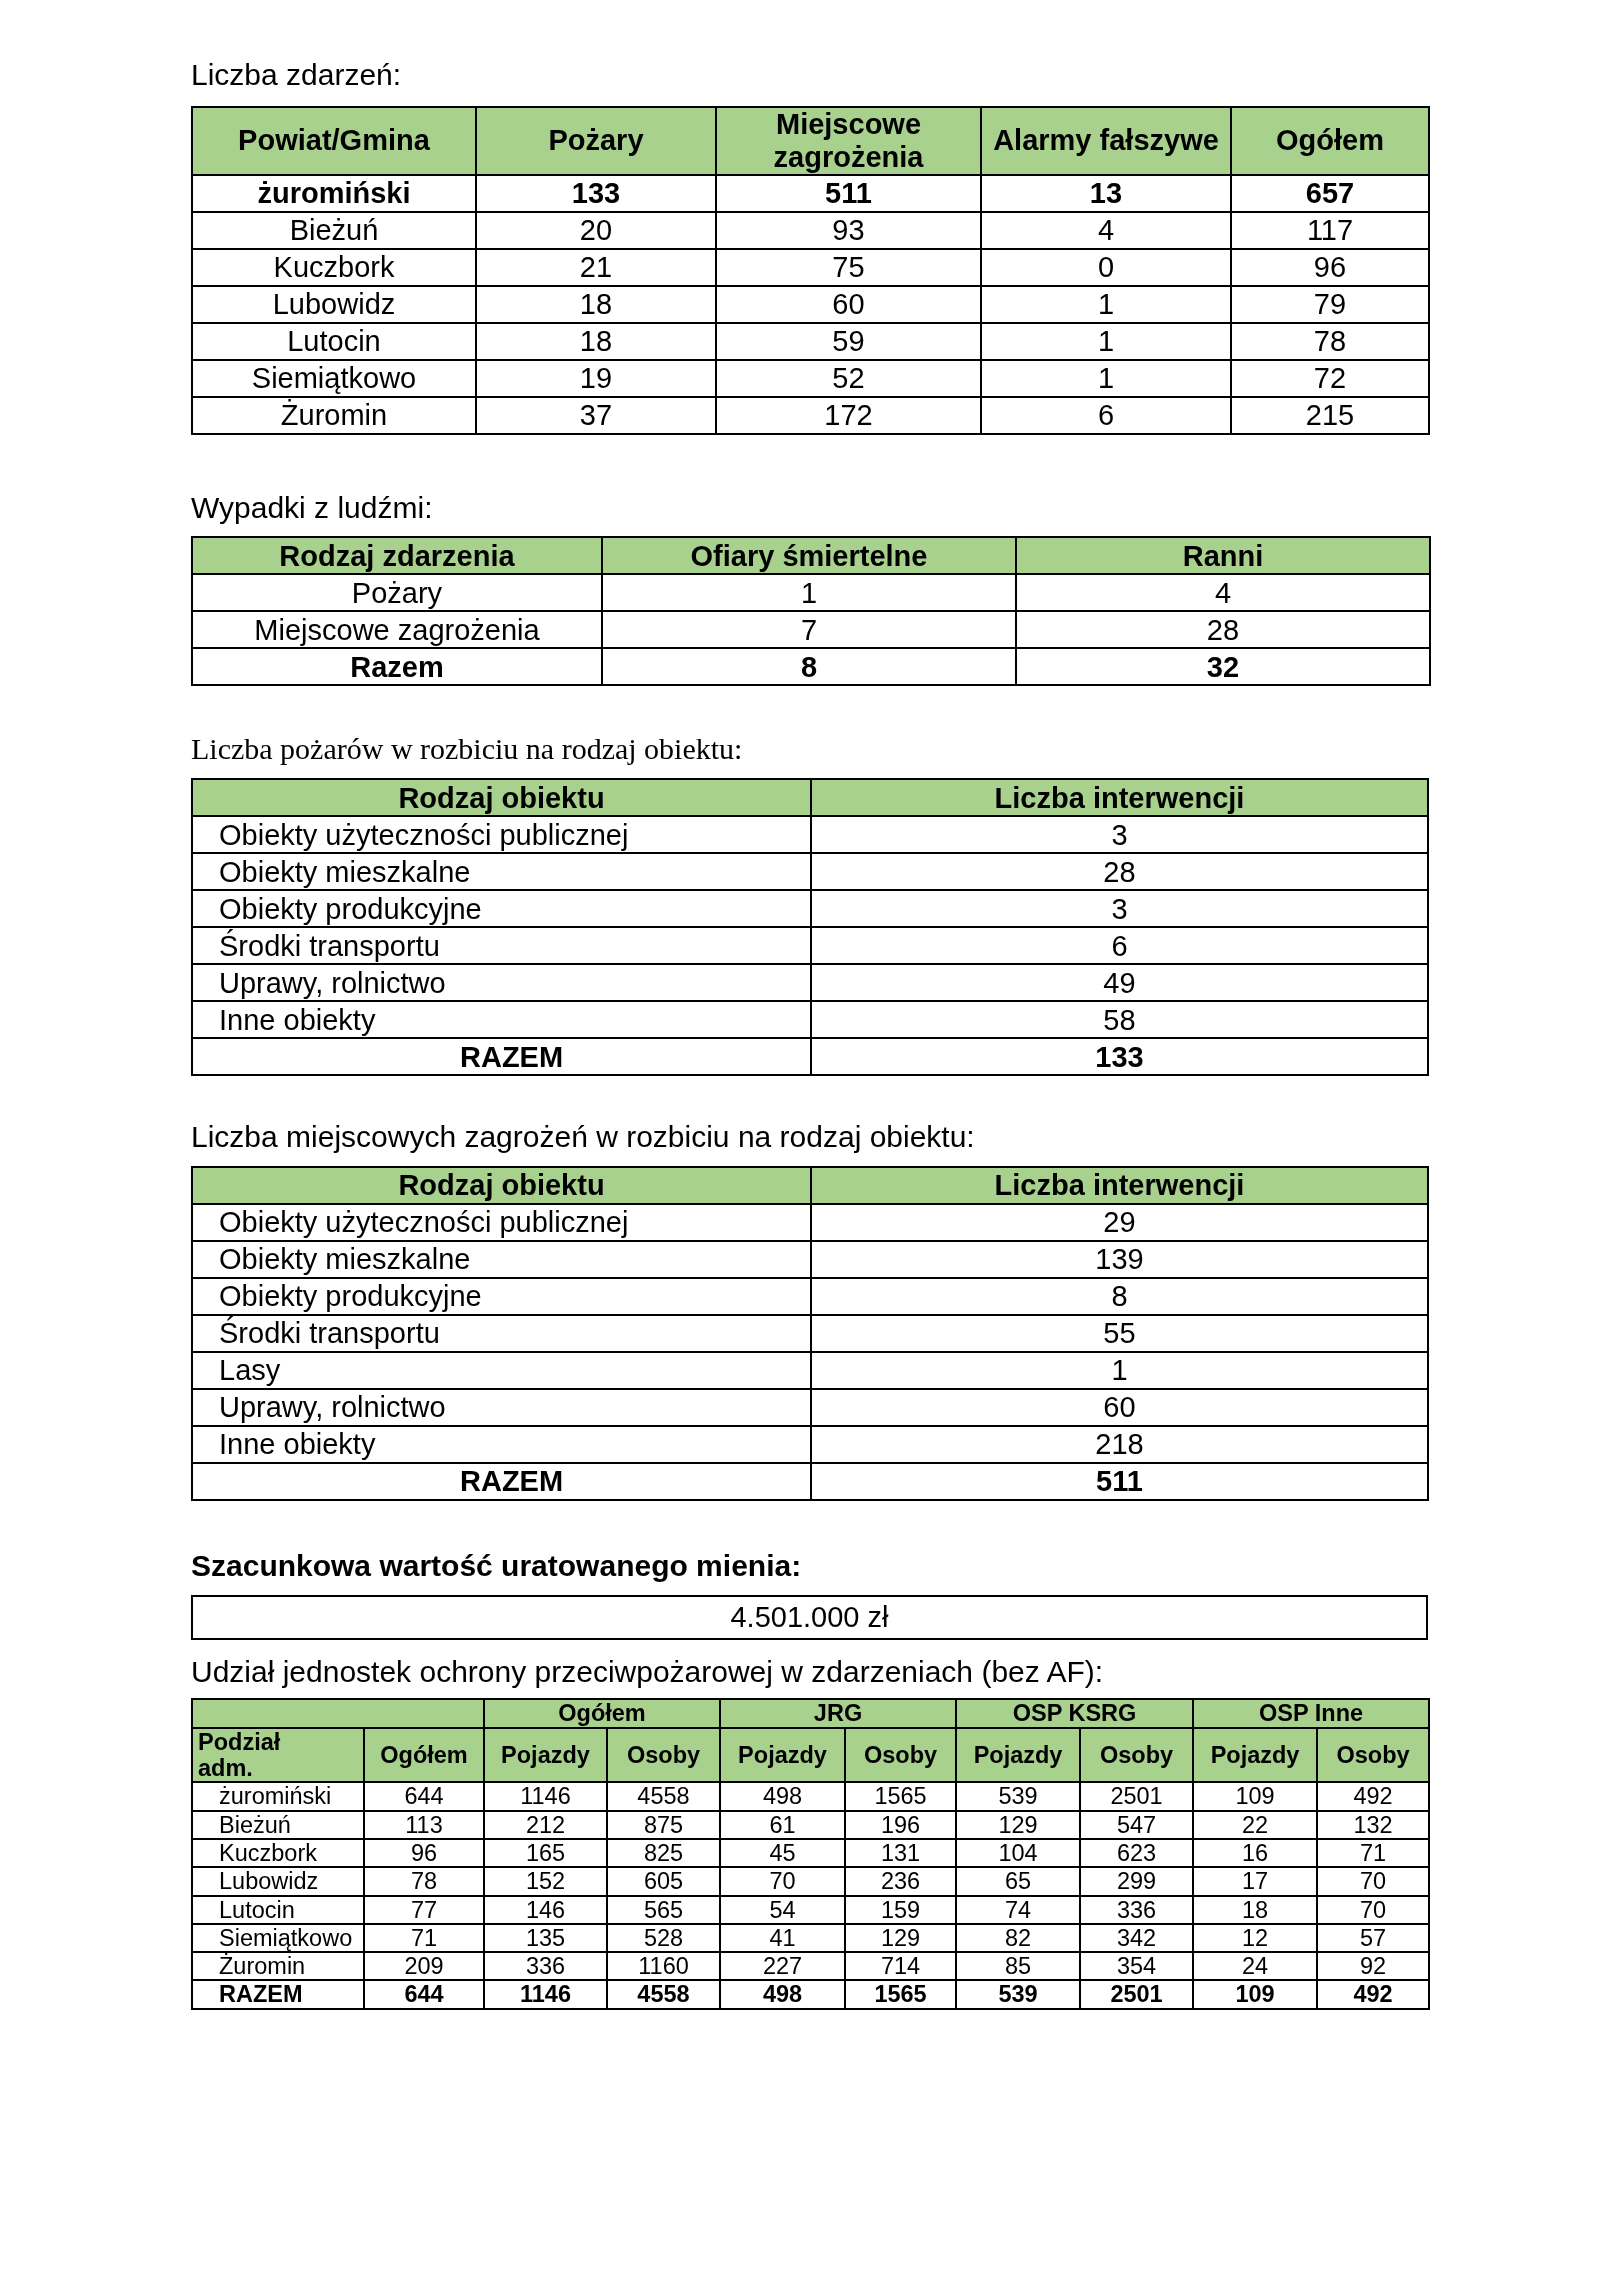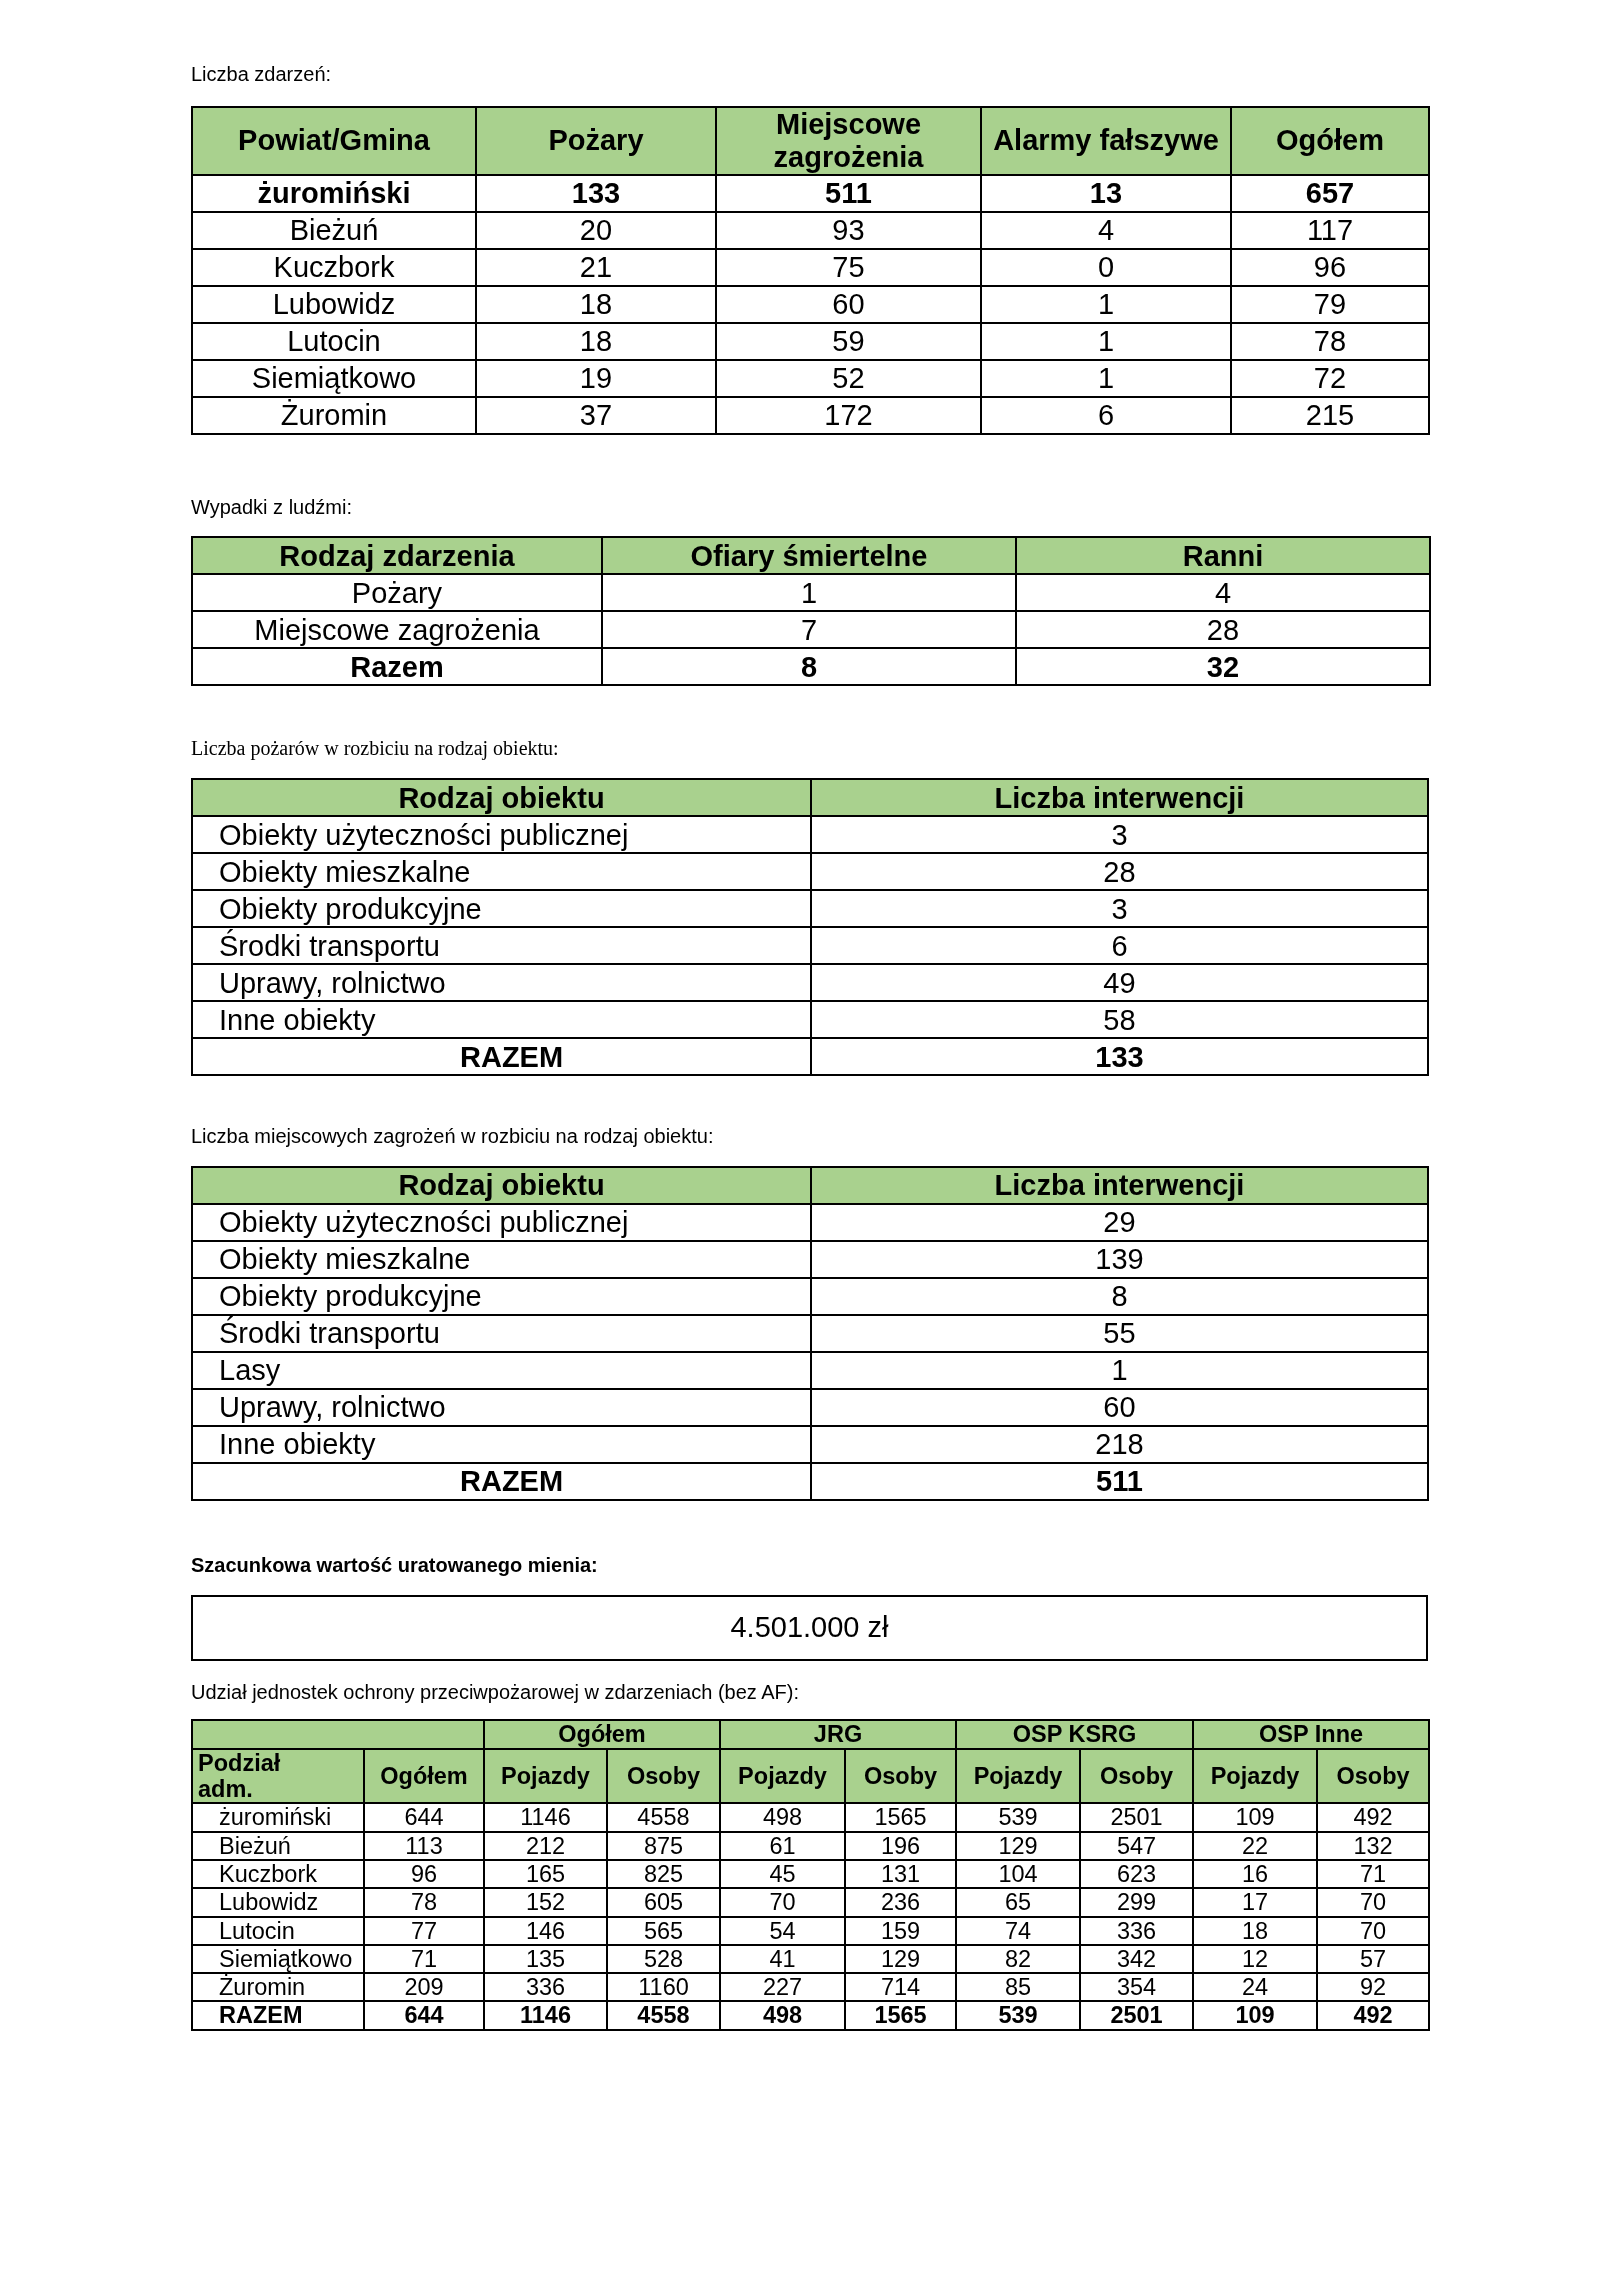--- a/index.html
+++ b/index.html
@@ -11,21 +11,21 @@
     width: 1621px;
     height: 2293px;
     font-family: "Liberation Sans", "DejaVu Sans", sans-serif;
     color: #000000;
     overflow: hidden;
   }
   .content {
     padding: 57px 193px 0 191px;
   }
   .sec-label {
-    font-size: 20px;
+    font-size: 30px;
     line-height: 35px;
     font-weight: normal;
     margin: 0 0 11.8px 0;
   }
   #label-events { margin-bottom: 13.7px; }
   #label-casualties { margin-top: 55px; }
   #label-fires { margin-top: 45px; font-family: Liberation Serif, serif; }
   #label-threats { margin-top: 43px; }
   #label-saved { margin-top: 47px; font-weight: bold; }
   #label-units { margin-top: 13.7px; margin-bottom: 9.8px; }
@@ -67,21 +67,21 @@
   .t5 tr.gh th { height: 21.6px; border-bottom: 2px solid #000; }
   .t5 tr.sh th { height: 53px; }
   .t5 tr.sh th.pre-left {
     text-align: left;
     padding-left: 5px;
     white-space: pre-line;
   }
 
   .value-box {
     width: 1237px;
-    height: 66px;
+    height: 45px;
     border: 2px solid #000;
     box-sizing: border-box;
     display: flex;
     align-items: center;
     justify-content: center;
     font-size: 29px;
   }
 </style>
 </head>
 <body>

